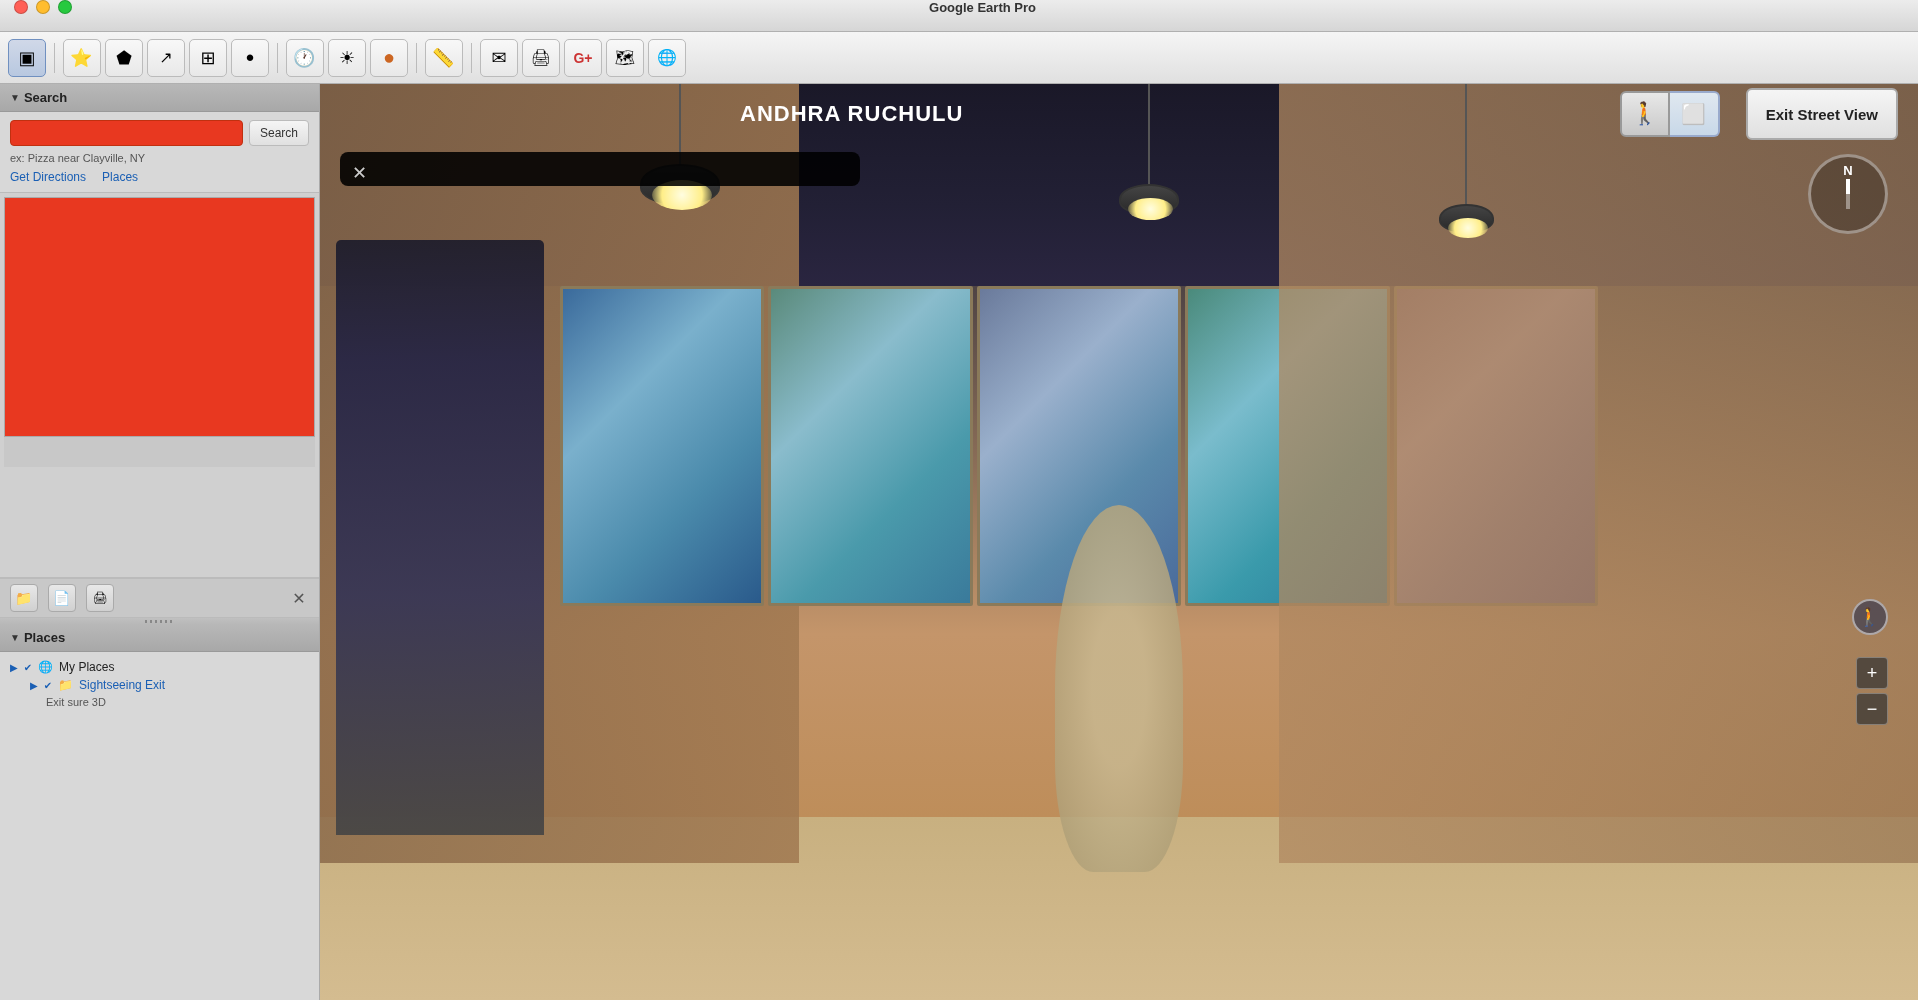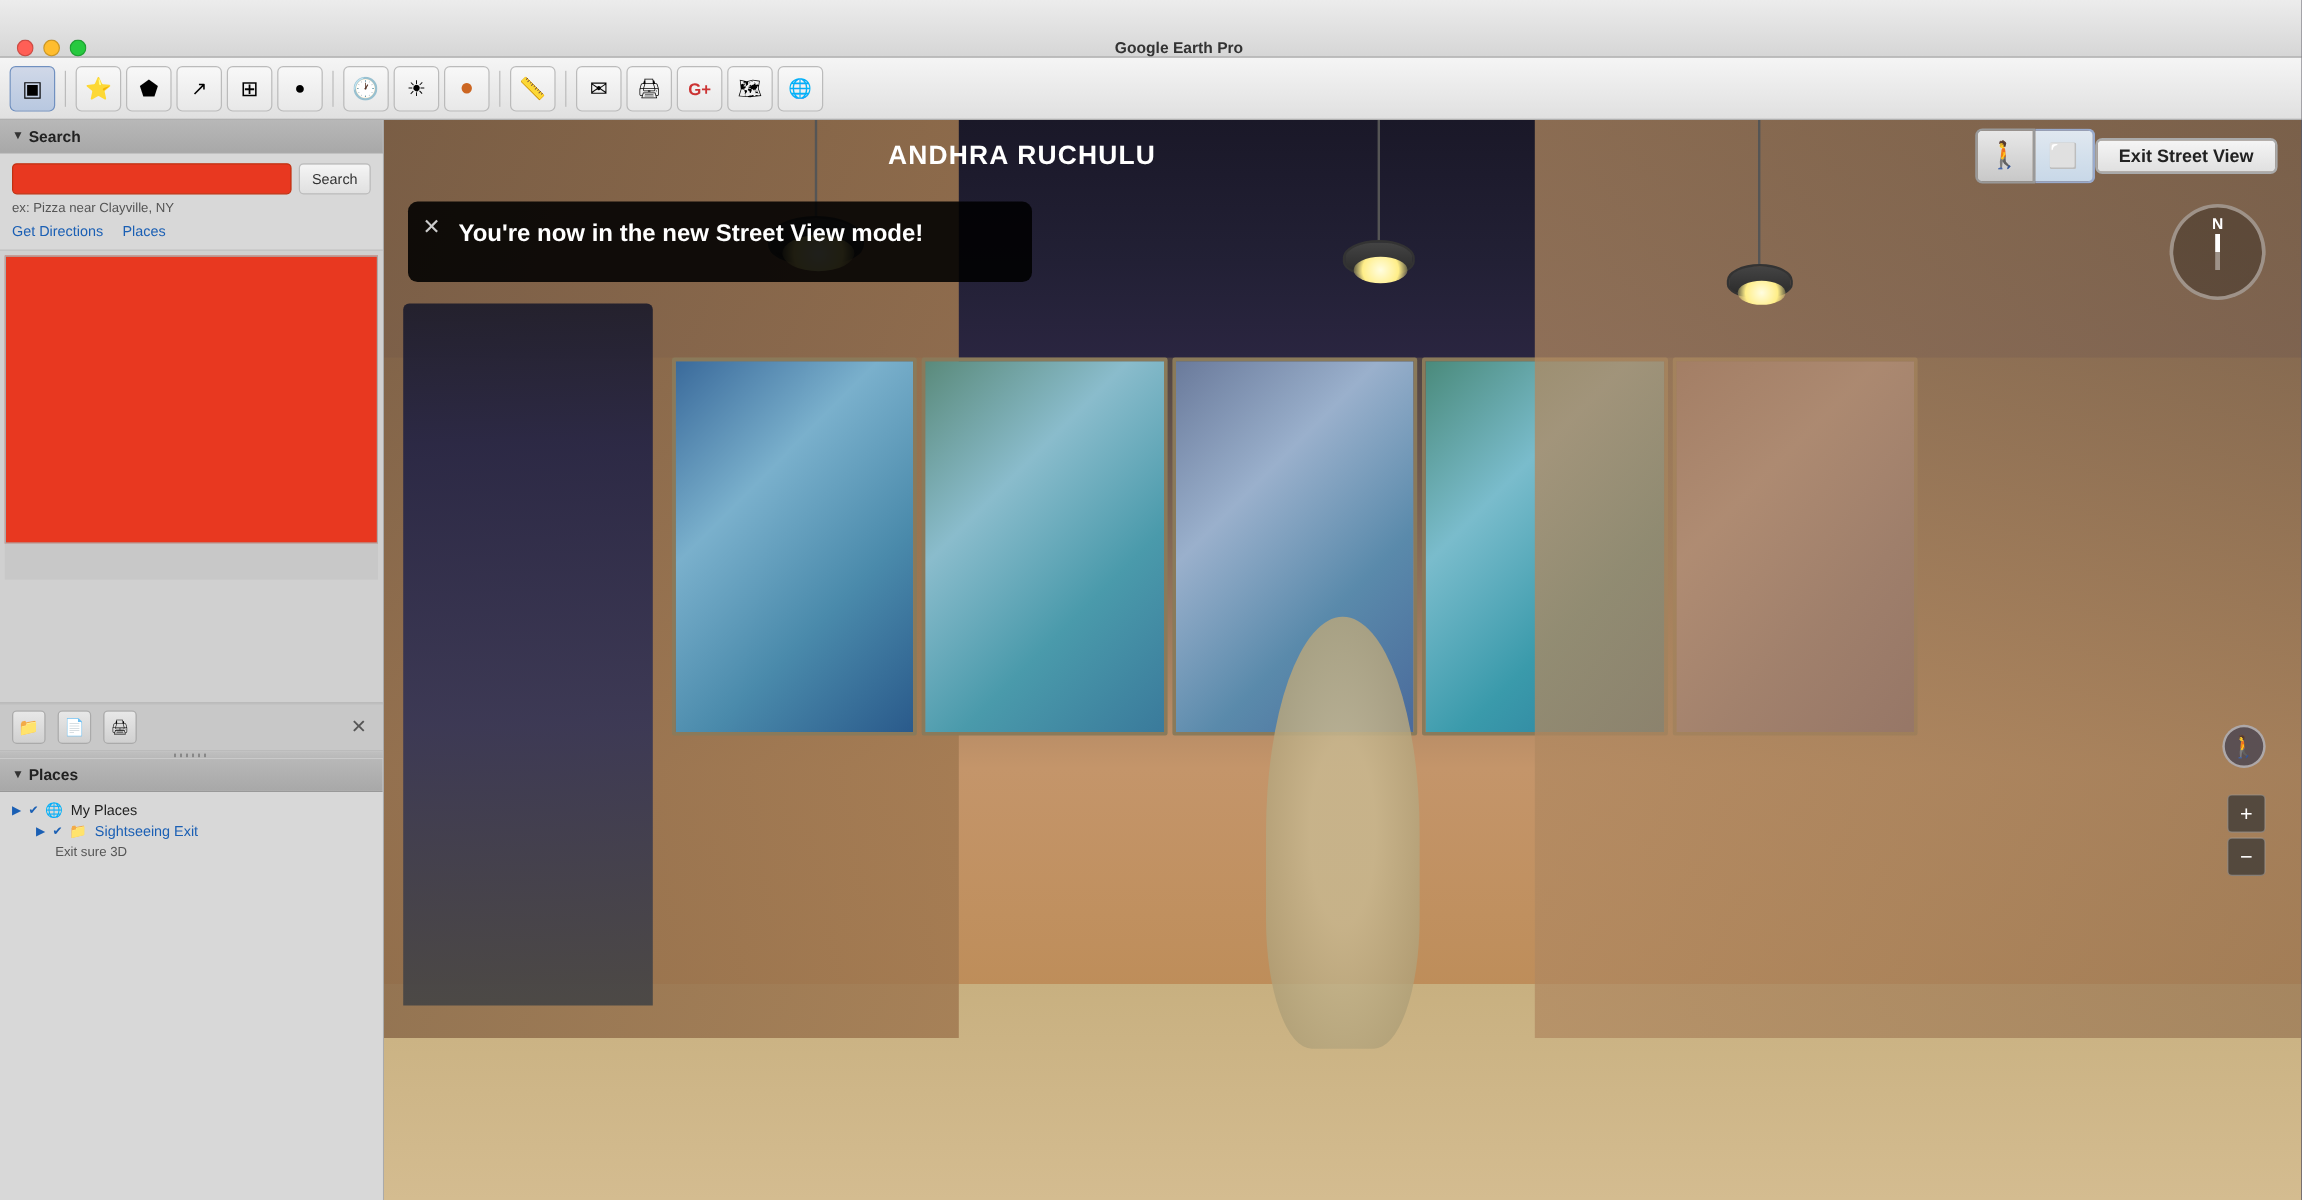--- a/index.html
+++ b/index.html
@@ -8,24 +8,24 @@
       background: #c0c0c0;
       width: 1918px;
       height: 1000px;
       overflow: hidden;
       display: flex;
       flex-direction: column;
     }
 
     
     .title-bar {
-      height: 48px;
+      height: 32px;
       background: linear-gradient(to bottom, #ececec, #d6d6d6);
       display: flex;
-      align-items: flex-end;
+      align-items: flex-start;
       justify-content: center;
       border-bottom: 1px solid #b0b0b0;
       position: relative;
       flex-shrink: 0;
       padding-left: 47px;
     }
     .window-controls {
       position: absolute;
       left: 14px;
       display: flex;
@@ -328,30 +328,30 @@
       border: 2px solid #99aacc;
       border-left: none;
       border-radius: 0 6px 6px 0;
       display: flex;
       align-items: center;
       justify-content: center;
       cursor: pointer;
       font-size: 20px;
     }
     .sv-exit-btn {
-      height: 30px;
+      height: 52px;
       padding: 0 18px;
       background: linear-gradient(to bottom, #f5f5f5, #e0e0e0);
       border: 2px solid #aaa;
       border-radius: 6px;
       font-size: 15px;
       font-weight: 600;
       color: #222;
       cursor: pointer;
-      margin-left: 0;
+      margin-left: 26px;
     }
 
     
     .sv-tooltip {
       position: absolute;
       top: 68px;
       left: 20px;
       width: 520px;
       background: rgba(0,0,0,0.88);
       border-radius: 8px;
@@ -748,21 +748,20 @@
           <span>🚶</span>
         </div>
         <div class="sv-cube-btn">
           <span>⬜</span>
         </div>
         <button class="sv-exit-btn">Exit Street View</button>
       </div>
 
       <div class="sv-tooltip">
         <button class="sv-tooltip-close">✕</button>
-        <div class="sv-tooltip-title">You're now in the new Street View mode!</div>
       </div>
 
       <div class="sv-compass">
         <div class="compass-ring">
           <span class="compass-n">N</span>
           <div class="compass-arrow"></div>
         </div>
       </div>
 
       <div class="sv-person-nav">

